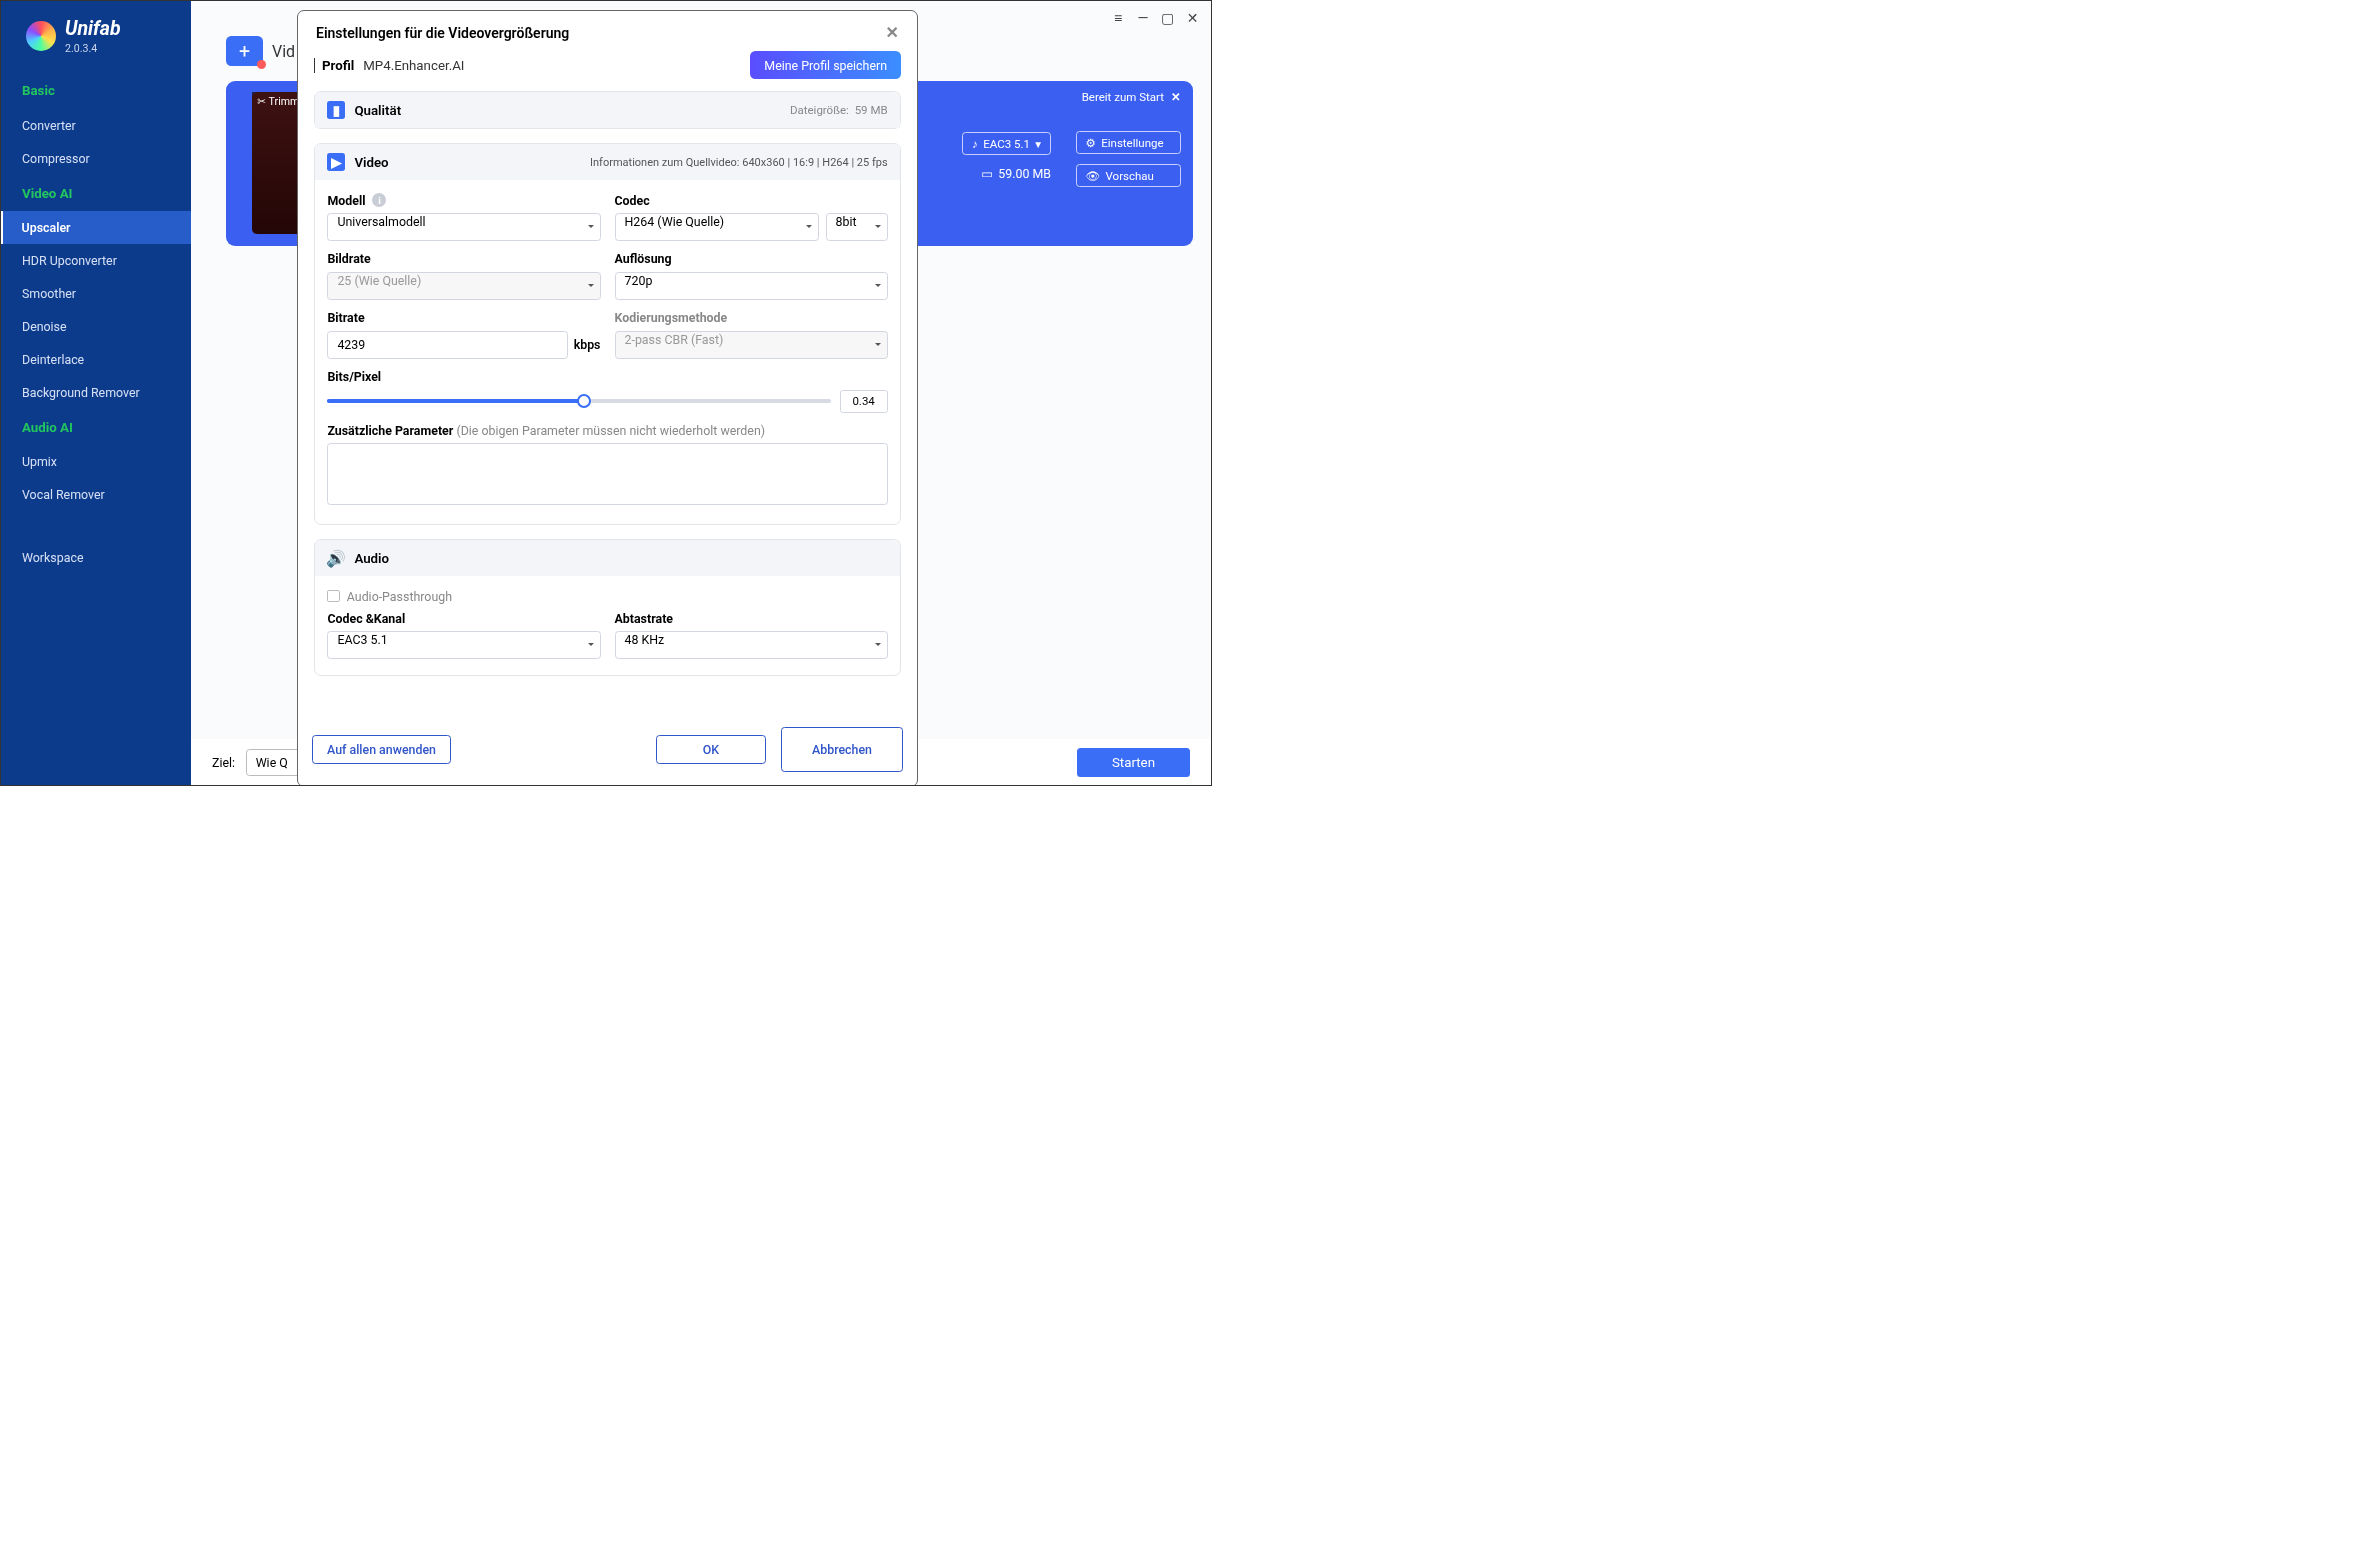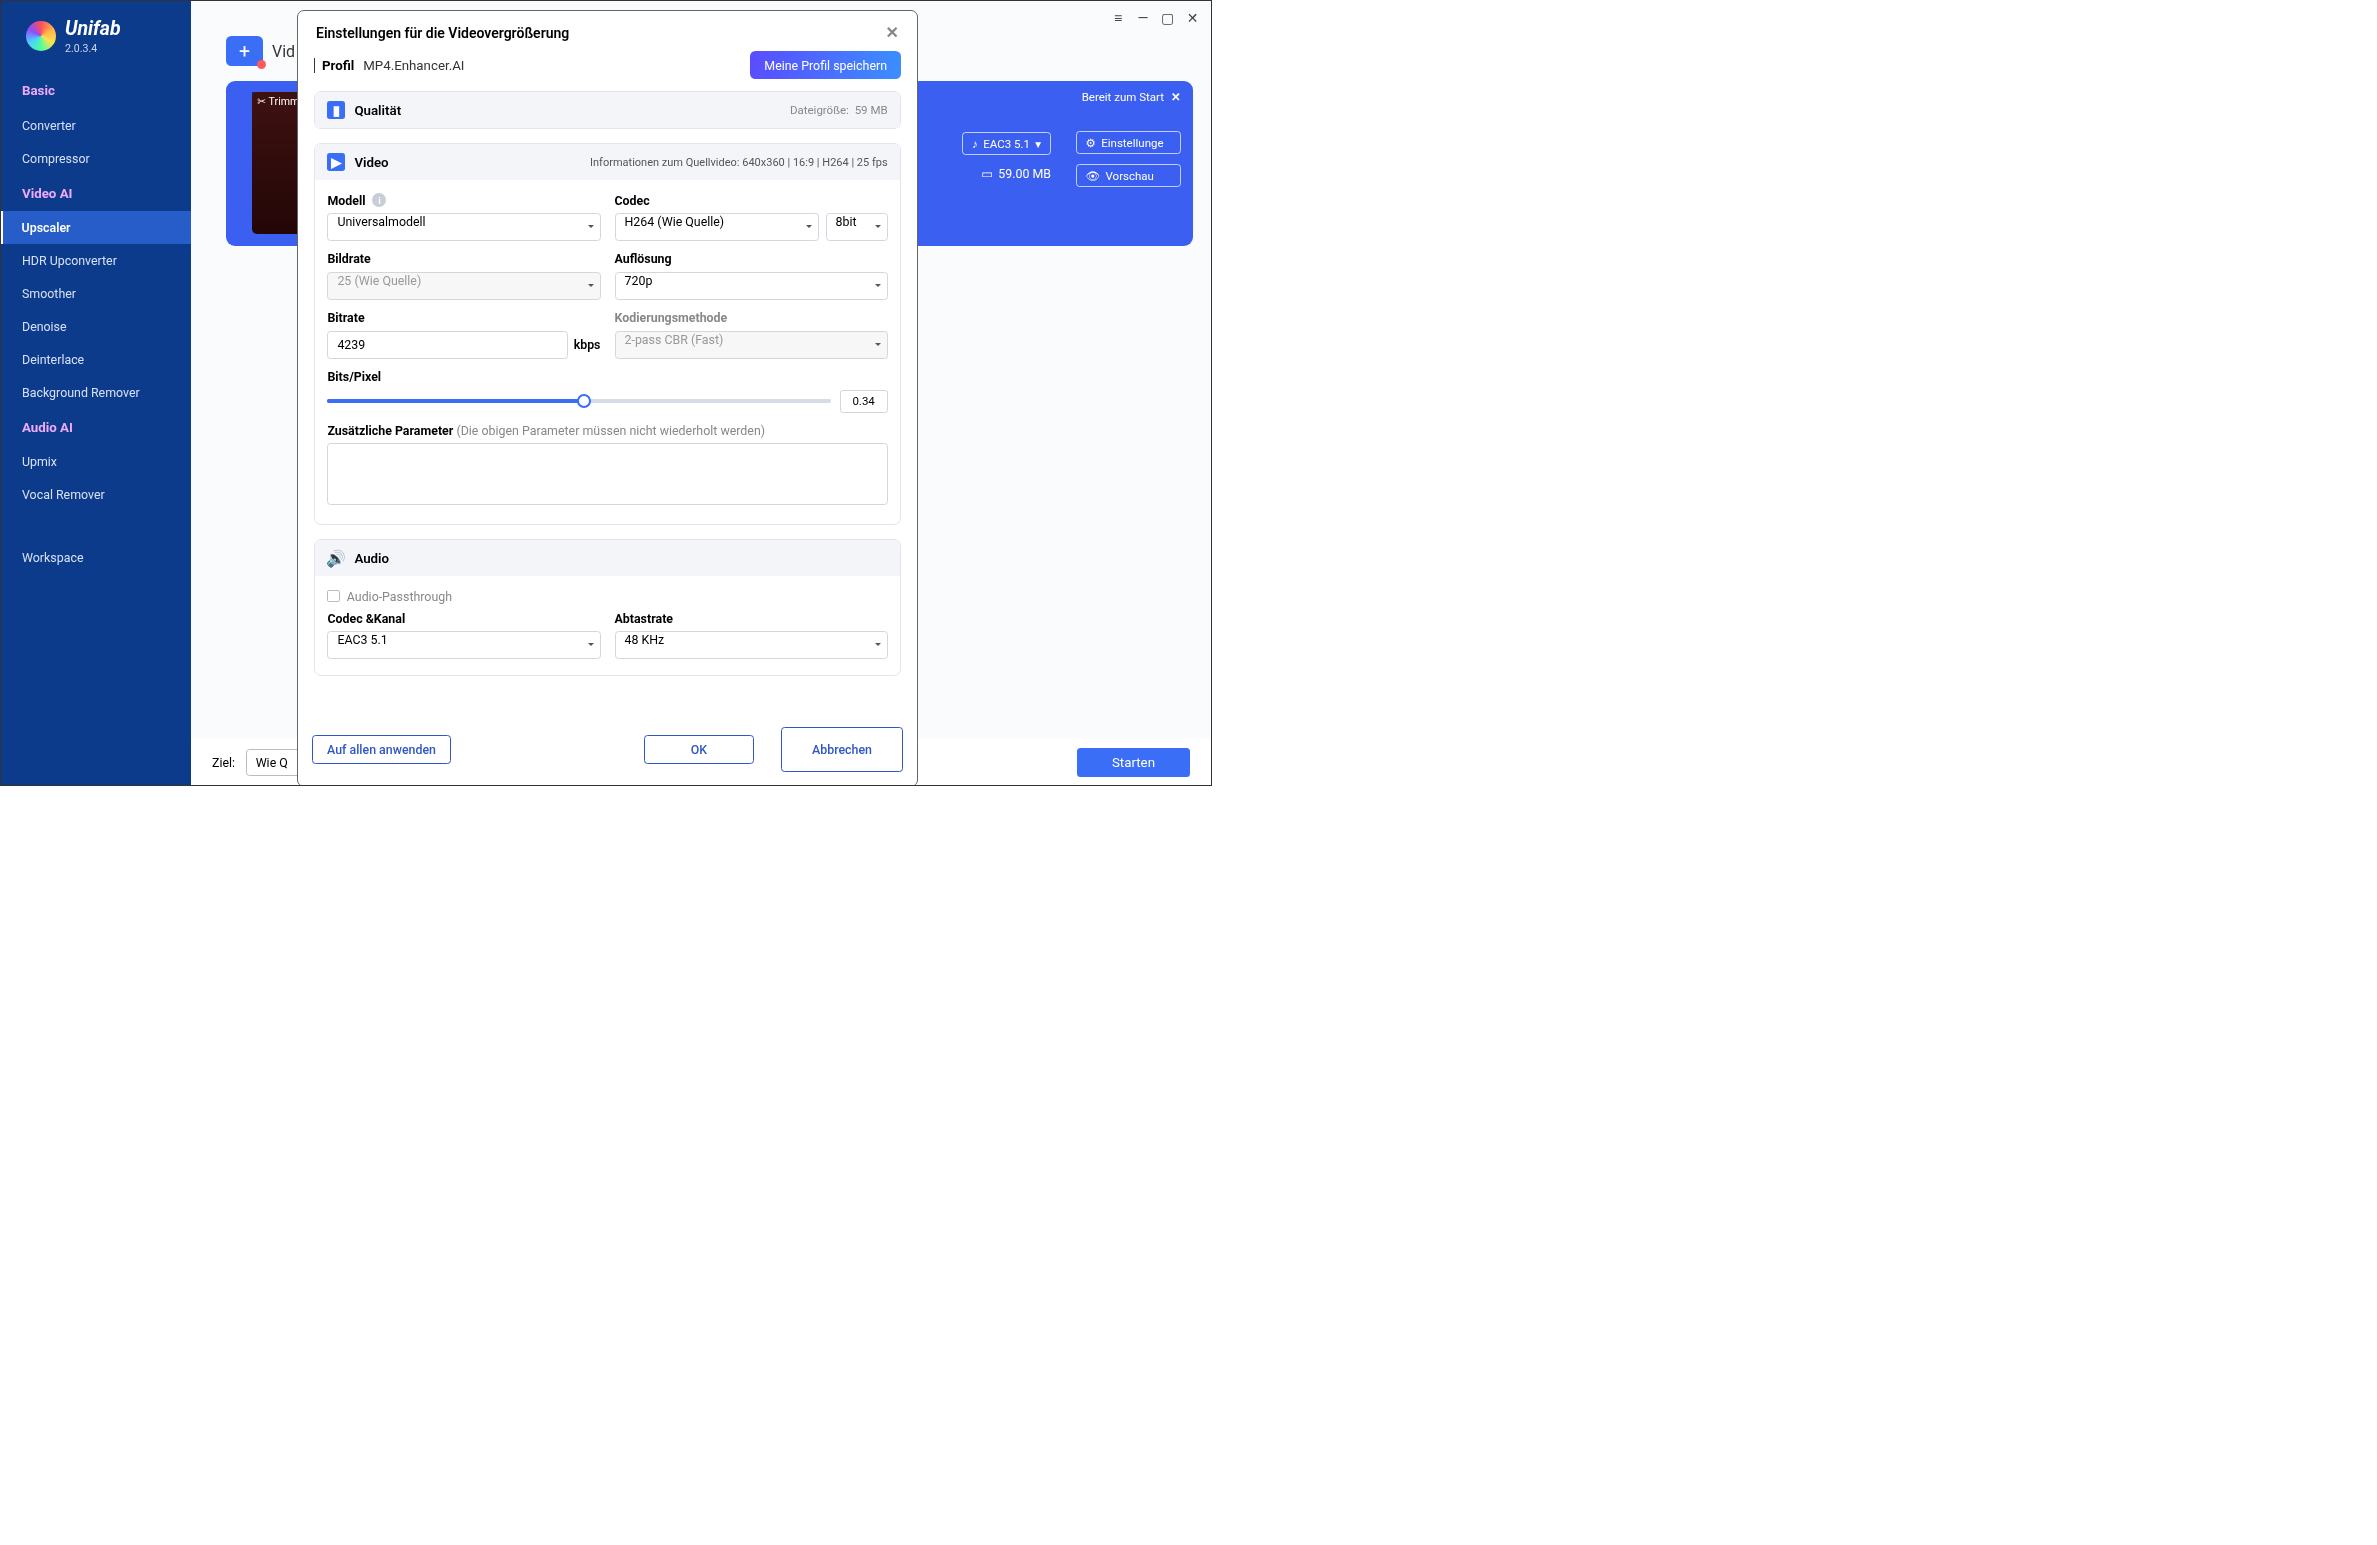--- a/index.html
+++ b/index.html
@@ -3,21 +3,21 @@
 <meta charset="utf-8">
 <style>
 * { margin: 0; padding: 0; box-sizing: border-box; font-family: -apple-system, BlinkMacSystemFont, "Segoe UI", Roboto, sans-serif; }
 body { width: 1212px; height: 786px; background: #fff; position: relative; border: 0.9px solid #333; }
 
 .sidebar { position: absolute; left: 0; top: 0; width: 190px; height: 100%; background: #0d3b8c; color: #fff; padding-top: 16px; }
 .logo { display: flex; align-items: center; padding: 0 18px 18px 25px; }
 .logo-swirl { width: 30px; height: 30px; border-radius: 50%; background: conic-gradient(#ff4d5c,#ffb34d,#ffe04d,#4dff9d,#4dcfff,#8b4dff,#ff4d5c); margin-right: 9px; }
 .logo-text { font-size: 19.5px; font-weight: 700; font-style: italic; }
 .logo-ver { font-size: 10.6px; color: #c9d5ec; margin-top: 1.8px; display: block; }
-.side-section { font-size: 13.3px; font-weight: 700; padding: 10.6px 21px; color: #f0abfc; }
+.side-section { font-size: 13.3px; font-weight: 700; padding: 10.6px 21px; color: #22c55e; }
 .side-item { font-size: 12.4px; padding: 9px 21px; color: #d6e0f5; cursor: pointer; }
 .side-item.active { background: #265dc8; color: #fff; border-left: 2.7px solid #fff; padding-left: 18.6px; font-weight: 600; }
 
 .main { position: absolute; left: 190px; right: 0; top: 0; bottom: 0; background: #fafbfc; }
 .titlebar { position: absolute; right: 7px; top: 7px; display: flex; gap: 1.8px; }
 .titlebar div { width: 23px; height: 19.5px; display: flex; align-items: center; justify-content: center; color: #444; cursor: pointer; }
 .vid-head { display: flex; align-items: center; padding: 35px 0 0 35px; }
 .vid-plus { width: 37px; height: 30px; background: #3b6ef6; border-radius: 5.3px; color: #fff; display: flex; align-items: center; justify-content: center; font-size: 19.5px; margin-right: 9px; position: relative; }
 .vid-plus::after { content: ""; position: absolute; right: -2.7px; bottom: -2.7px; width: 9px; height: 9px; background: #ff5a5a; border-radius: 50%; }
 .card { position: absolute; top: 80px; left: 35px; right: 18px; height: 165px; background: #3b5ff0; border-radius: 9px; color: #fff; }
@@ -68,21 +68,21 @@
 .bp-fill { position: absolute; left: 0; top: 0; height: 3.5px; width: 51%; background: #3b6ef6; border-radius: 1.8px; }
 .bp-thumb { position: absolute; left: 51%; top: 50%; transform: translate(-50%,-50%); width: 14px; height: 14px; background: #fff; border: 2.7px solid #3b6ef6; border-radius: 50%; }
 .bp-val { width: 48px; height: 23px; border: 0.9px solid #d2d6de; border-radius: 2.7px; font-size: 11.5px; display: flex; align-items: center; justify-content: center; position: relative; }
 .extra-label { font-size: 12.4px; font-weight: 700; margin: 10.6px 0 5.3px; }
 .extra-hint { font-weight: 400; color: #888; }
 .extra-box { width: 100%; height: 62px; border: 0.9px solid #d2d6de; border-radius: 3.5px; resize: none; }
 .foot-note { font-size: 11.5px; color: #888; margin-top: 7px; }
 .foot-note a { color: #2a7de1; text-decoration: underline; }
 .audio-check { display: flex; align-items: center; gap: 7px; font-size: 12.4px; color: #888; margin-bottom: 7px; }
 .checkbox { width: 12.4px; height: 12.4px; border: 0.9px solid #bbb; border-radius: 1.8px; }
-.modal-foot { display: flex; gap: 27px; padding: 10.6px 14px 14px; align-items: center; }
+.modal-foot { display: flex; gap: 15px; padding: 10.6px 14px 14px; align-items: center; }
 .mbtn { border: 1.8px solid #3156c9; background: #fff; color: #3156c9; border-radius: 3.5px; padding: 6.2px 14px; font-size: 12.4px; font-weight: 500; cursor: pointer; }
 .mbtn.wide { padding: 6.2px 46px; }
 .spacer { flex: 1; }
 .iicon { width: 14px; height: 14px; border-radius: 50%; background: #c9cdd6; color: #fff; font-size: 9.8px; display: flex; align-items: center; justify-content: center; }
 </style>
 </head>
 <body>
 
 <div class="sidebar">
   <div class="logo">

